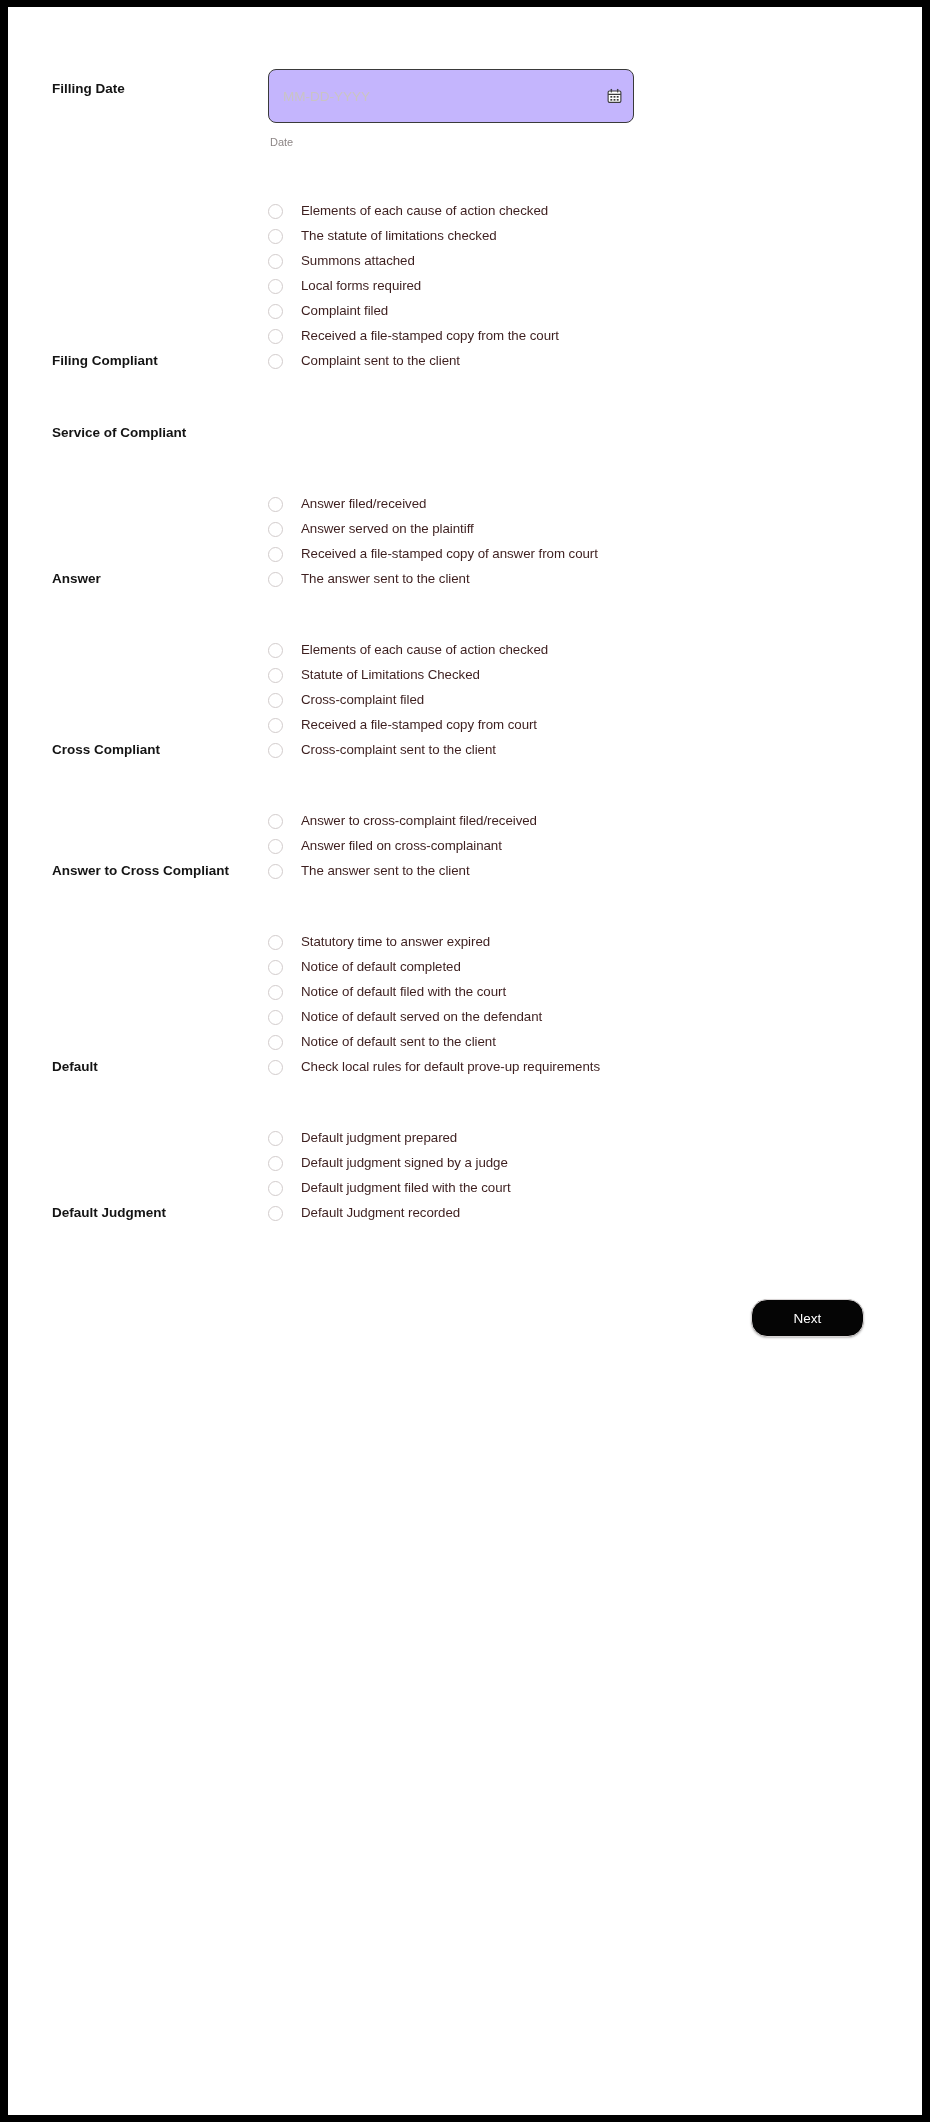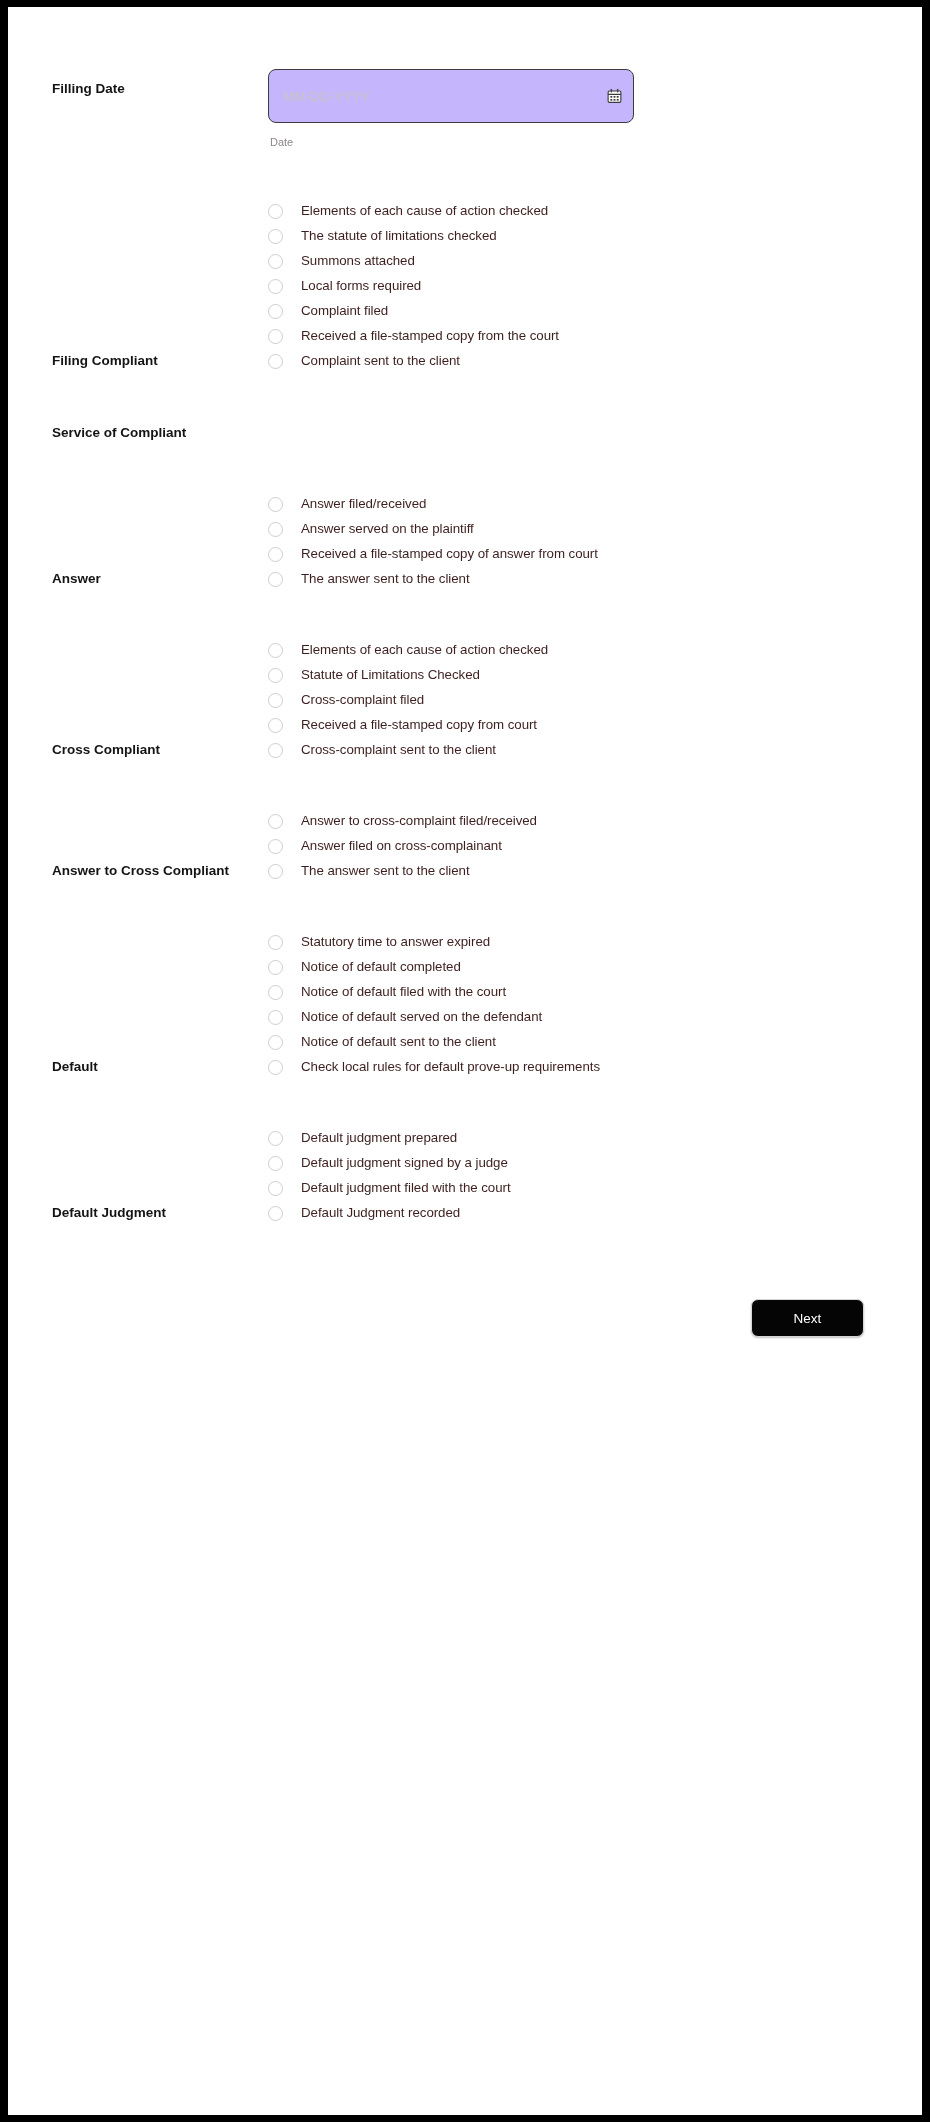--- a/index.html
+++ b/index.html
@@ -133,21 +133,21 @@
     justify-content: flex-end;
     padding-right: 58px;
     margin-top: 78px;
   }
   .next-btn {
     width: 113px;
     height: 38px;
     background: #050505;
     color: #ffffff;
     border: 1px solid #d8d4d4;
-    border-radius: 7px;
+    border-radius: 16px;
     font-family: "Liberation Sans", sans-serif;
     font-size: 13.5px;
     cursor: pointer;
     box-shadow: 0 1px 2px rgba(0,0,0,0.25);
   }
 </style>
 </head>
 <body>
 
 <div class="frame">

